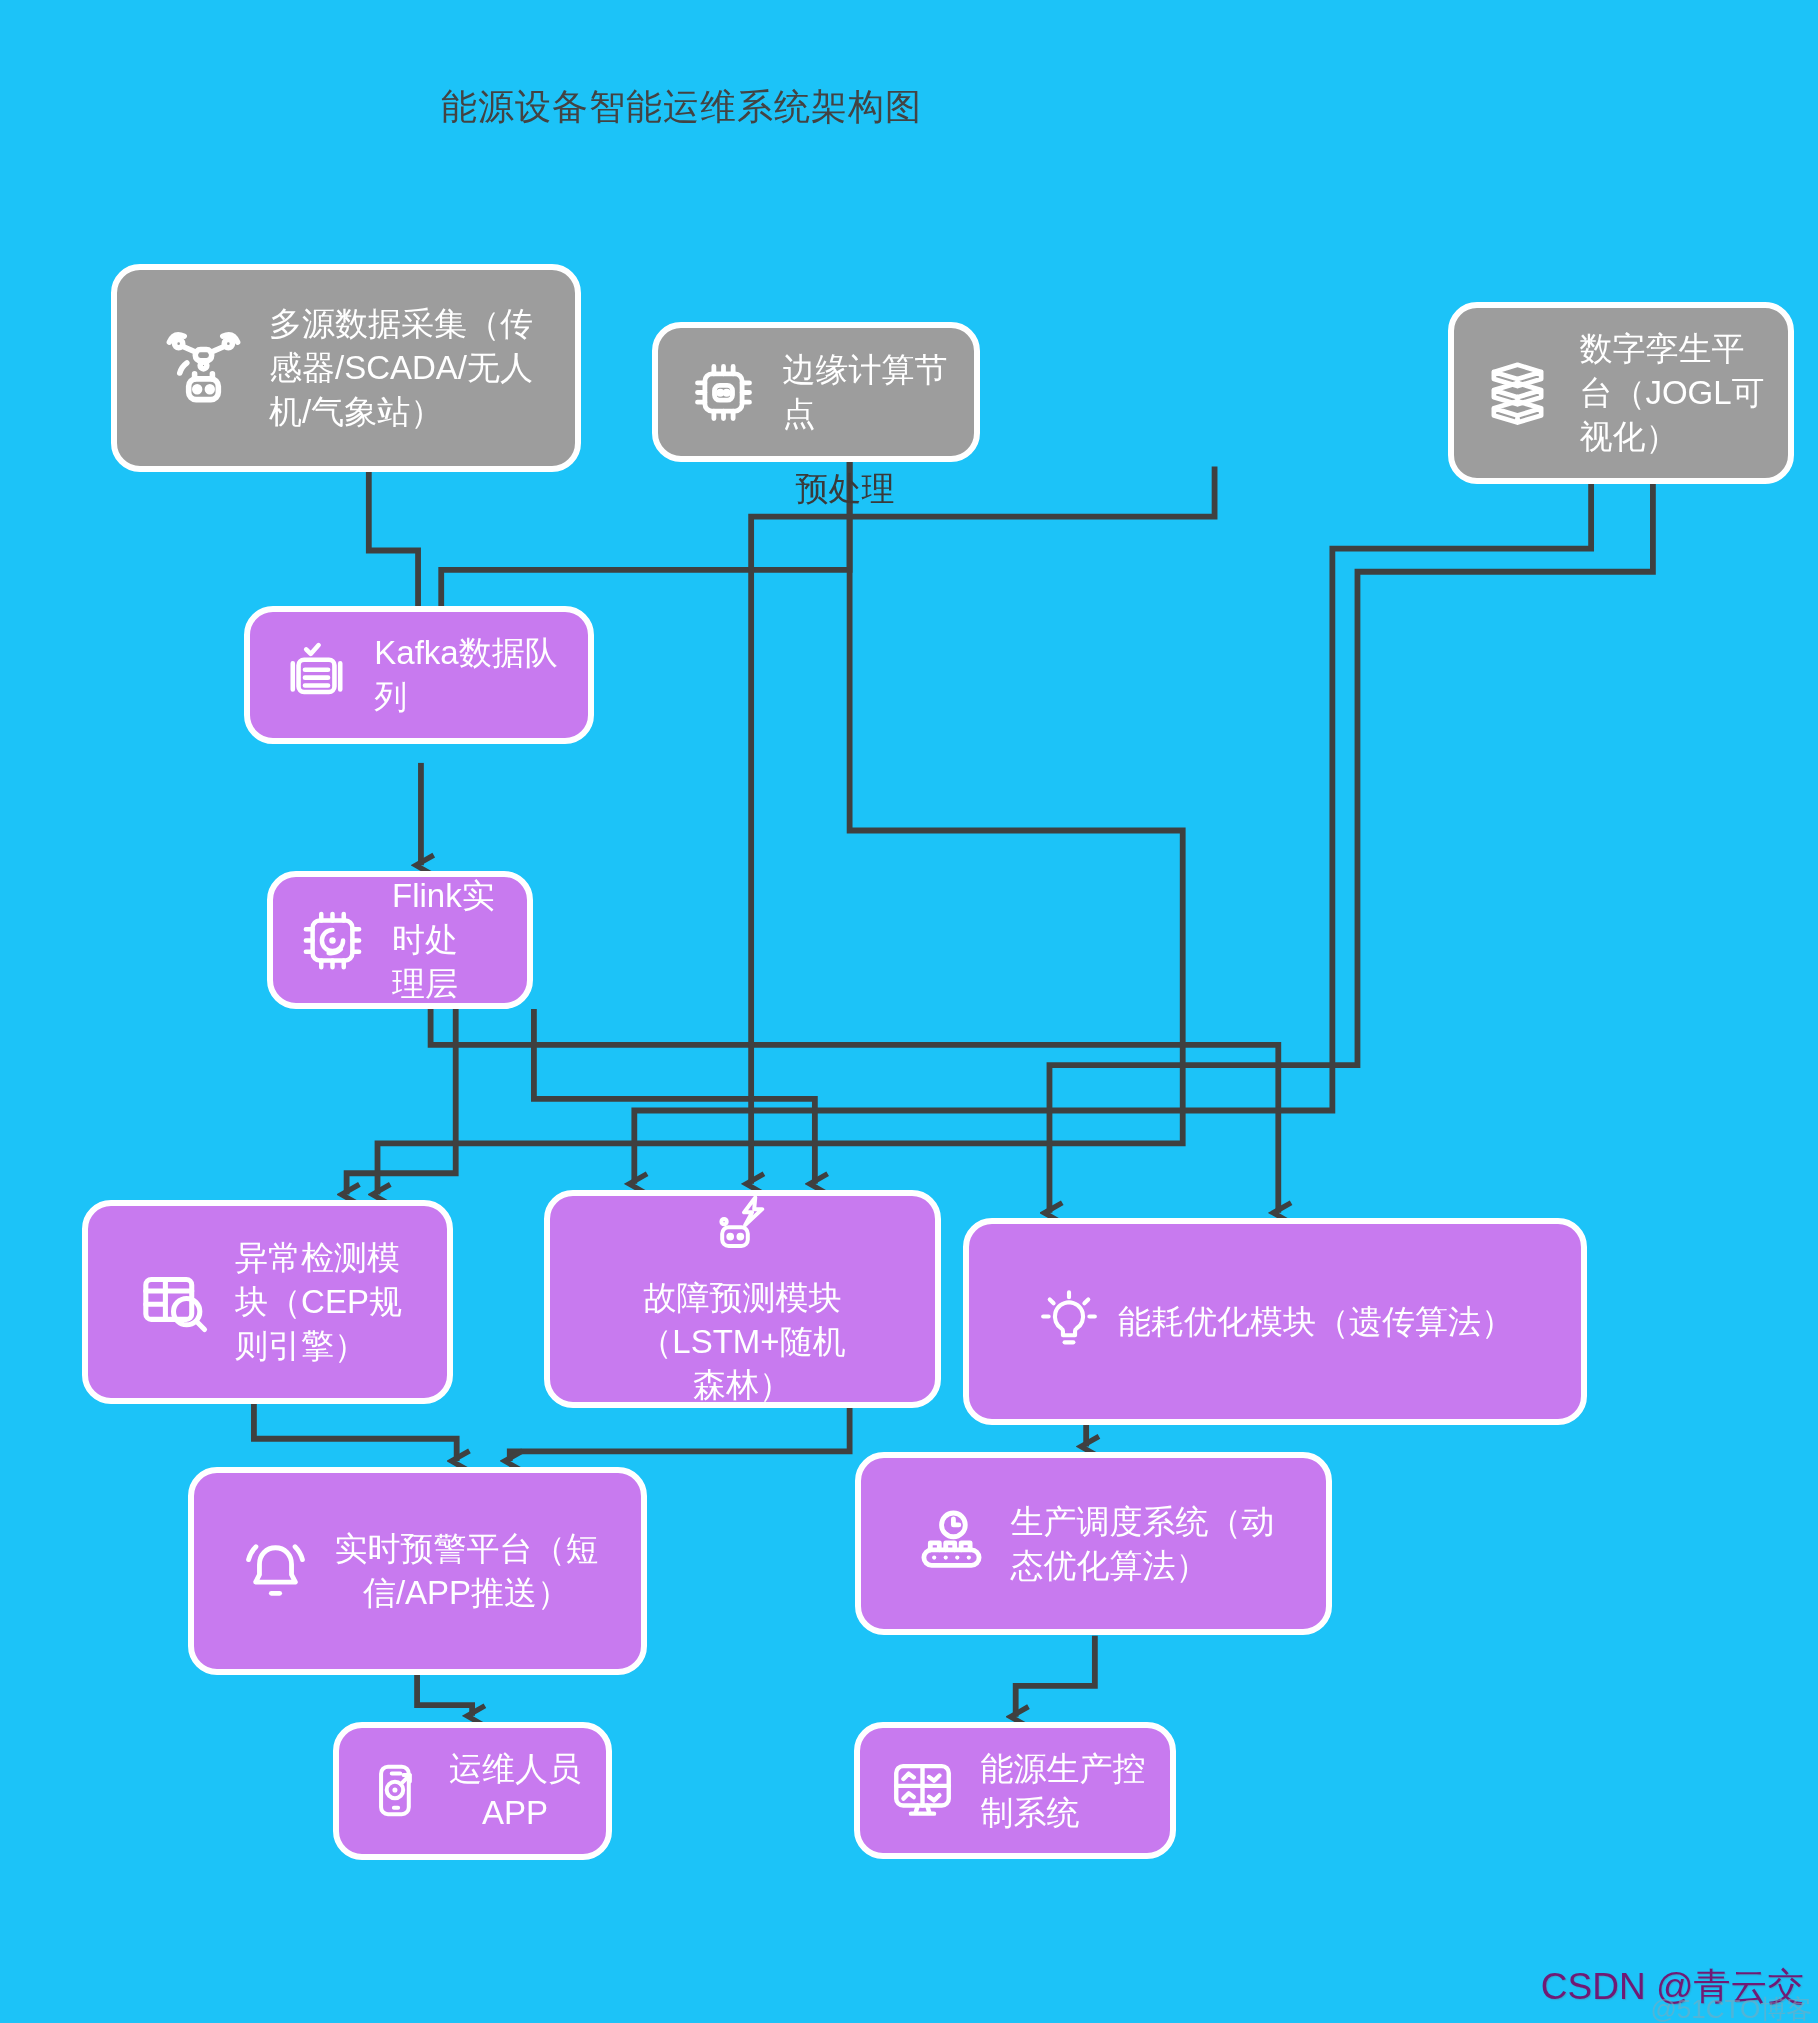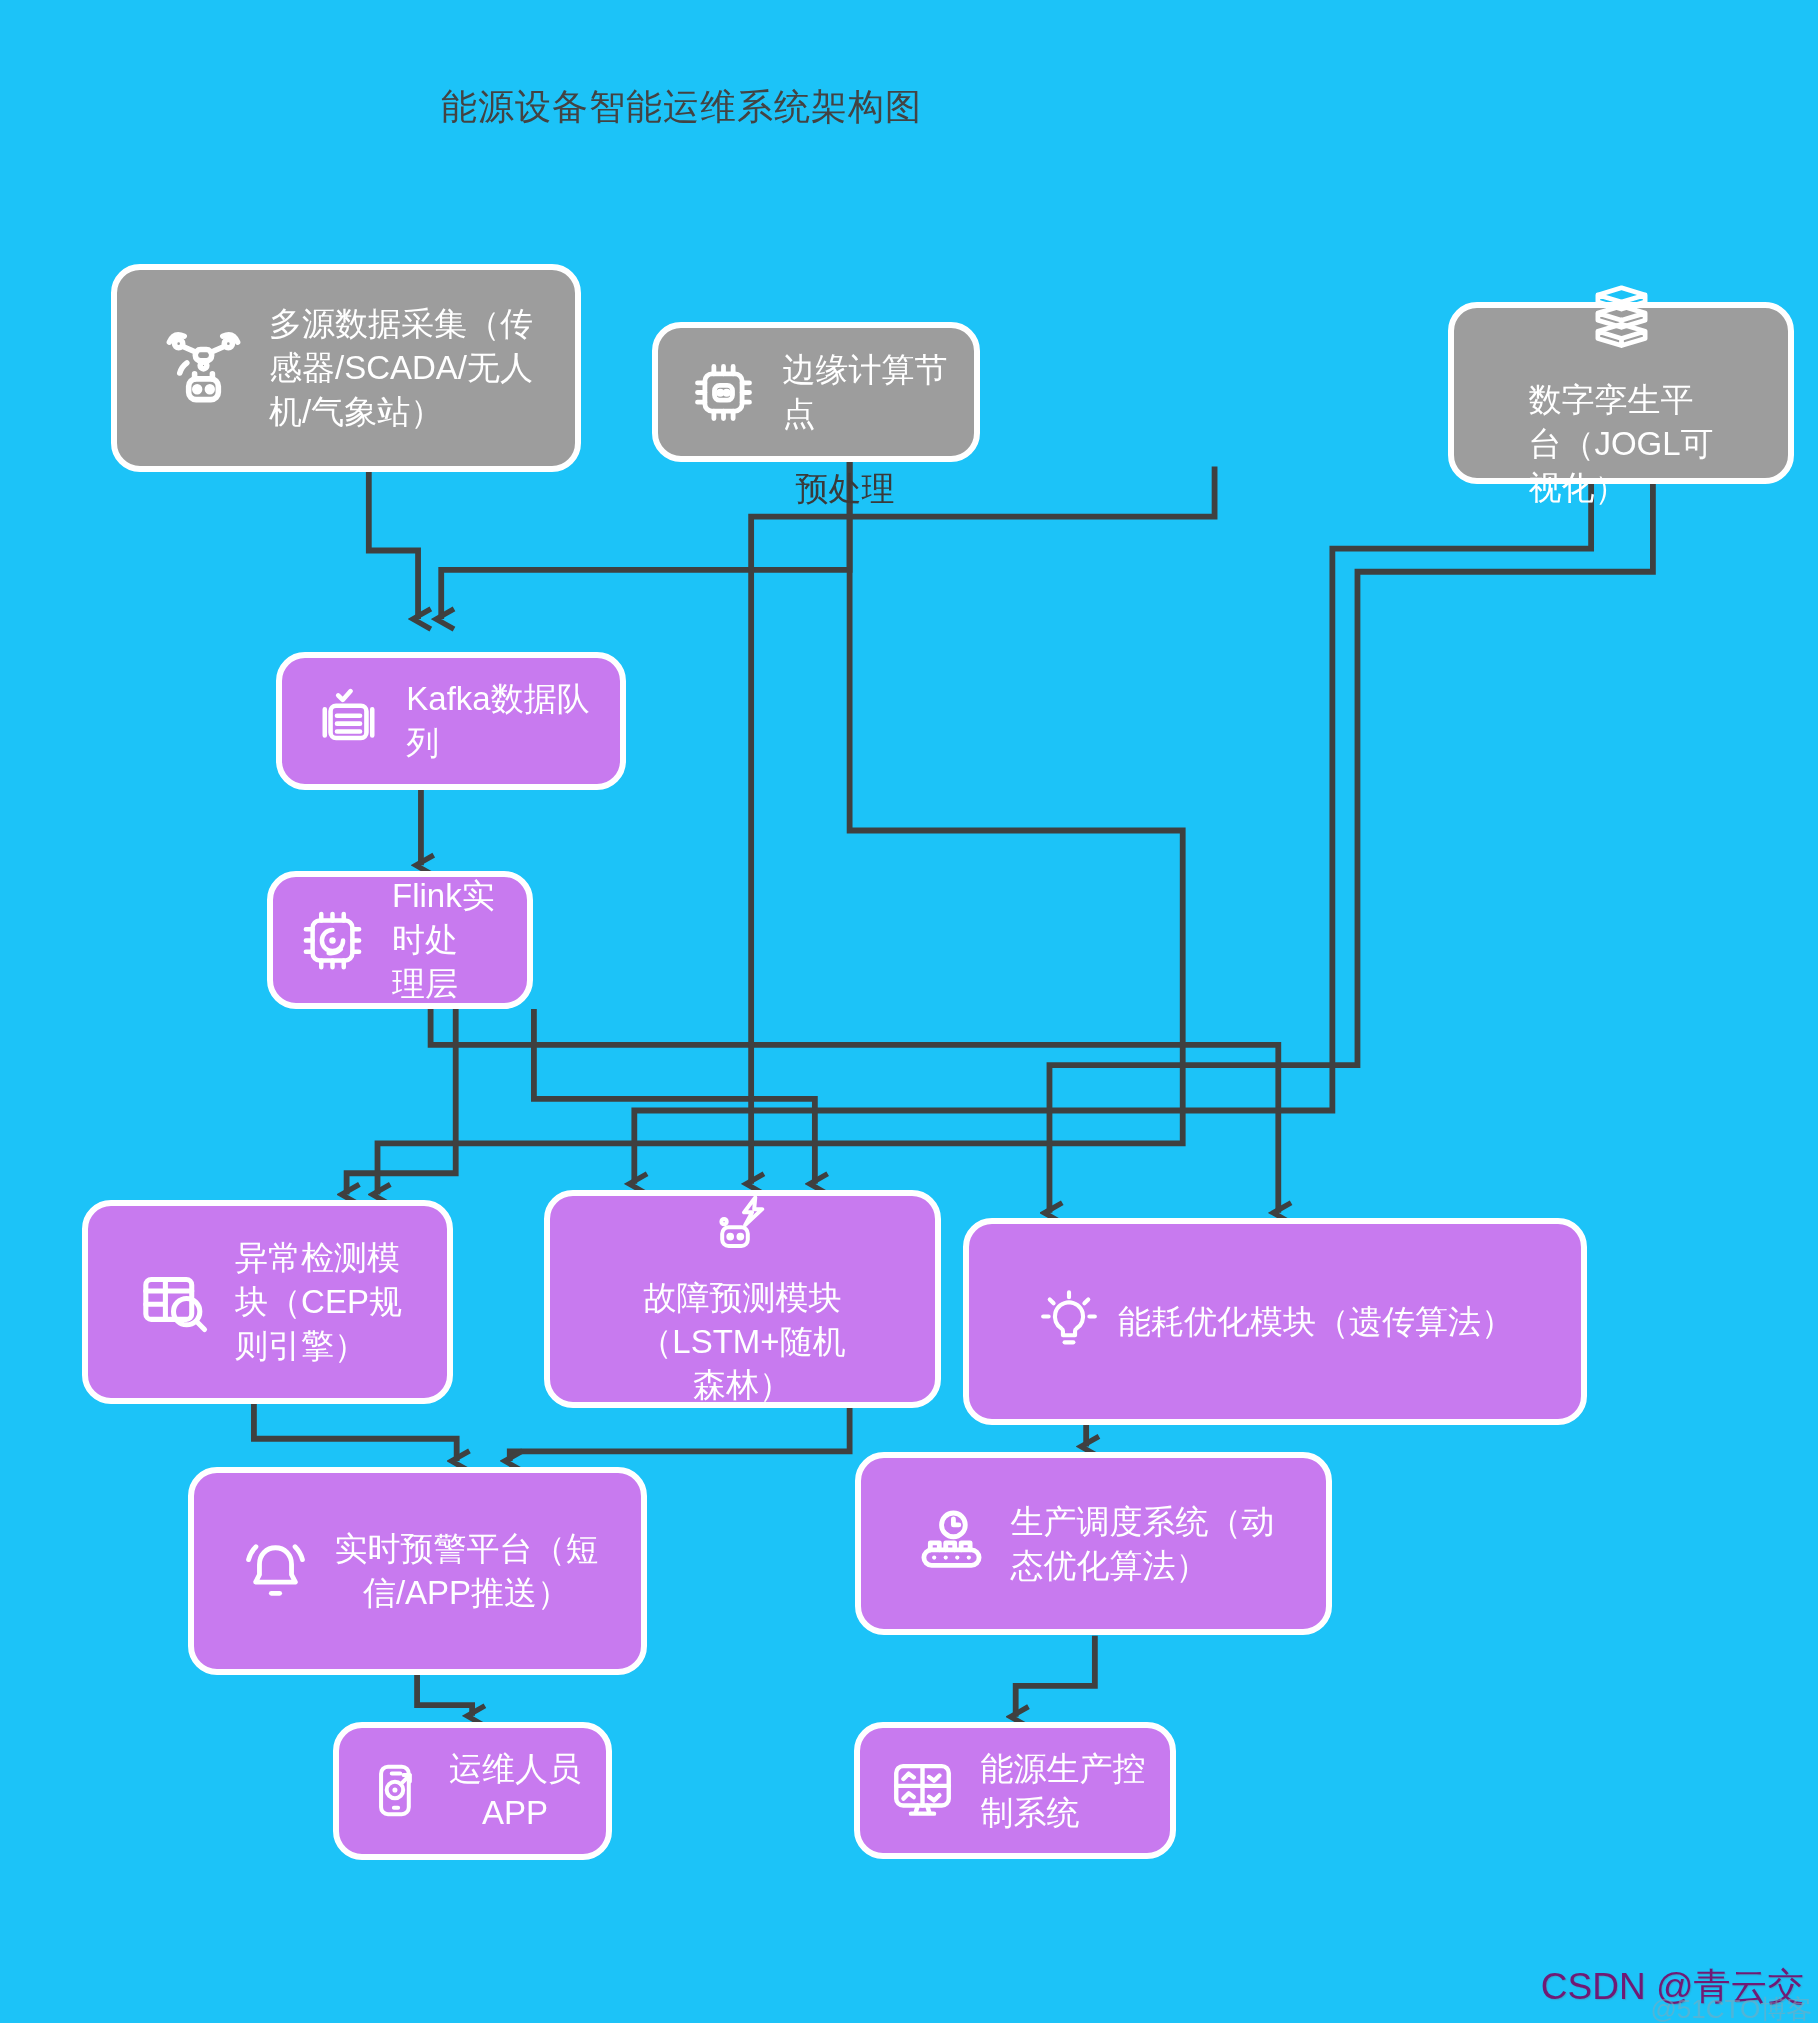--- a/index.html
+++ b/index.html
@@ -85,34 +85,34 @@
           <circle cx="13" cy="12.1" r="0.5" fill="#fff"></circle>
         <path d="M9,6.2 V3.9 M12,6.2 V3.9 M15,6.2 V3.9 M9,17.8 V20.1 M12,17.8 V20.1 M15,17.8 V20.1"></path>
         <path d="M6.2,9 H3.9 M6.2,12 H3.9 M6.2,15 H3.9 M17.8,9 H20.1 M17.8,12 H20.1 M17.8,15 H20.1"></path>
       </g>
     </svg>
     <div class="node-label">边缘计算节
 点</div>
   </div>
 
 
-  <div class="node gray" style="left:1448px;top:302px;width:346px;height:182px;flex-direction:column;">
+  <div class="node gray" style="left:1448px;top:302px;width:346px;height:182px;">
     <svg viewBox="0 0 24 24" width="81" height="81">
       <g fill="none" stroke="#fff" stroke-width="1.4" stroke-linecap="round" stroke-linejoin="round">
         <path d="M5,5.6 L12,3.5 19,5.6 12,7.7 Z M5,5.6 v2.1 L12,9.8 v-2.1 M19,5.6 v2.1 L12,9.8"></path>
         <path d="M5,11 L12,8.9 19,11 12,13.1 Z M5,11 v2.1 L12,15.2 v-2.1 M19,11 v2.1 L12,15.2"></path>
         <path d="M5,16.4 L12,14.3 19,16.4 12,18.5 Z M5,16.4 v2.1 L12,20.6 v-2.1 M19,16.4 v2.1 L12,20.6"></path>
       </g>
     </svg>
     <div class="node-label">数字孪生平
 台（JOGL可
 视化）</div>
   </div>
 
-  <div class="node purple" style="left:244px;top:652px;width:350px;height:138px;margin-left:32px;">
+  <div class="node purple" style="left:244px;top:606px;width:350px;height:138px;">
     <svg viewBox="0 0 24 24" width="73" height="73">
       <g fill="none" stroke="#fff" stroke-width="1.5" stroke-linecap="round" stroke-linejoin="round">
         <path d="M4.2,8 v8.6 M19.8,8 v8.6"></path>
         <rect x="6.1" y="6.8" width="11.8" height="10.6" rx="1.8"></rect>
         <path d="M8.2,10.1 h7.6 M8.2,12.7 h7.6 M8.2,15.3 h7.6"></path>
         <path d="M8.6,3.4 l1.5,1.5 2.6,-2.9"></path>
       </g>
     </svg>
     <div class="node-label">Kafka数据队
 列</div>

